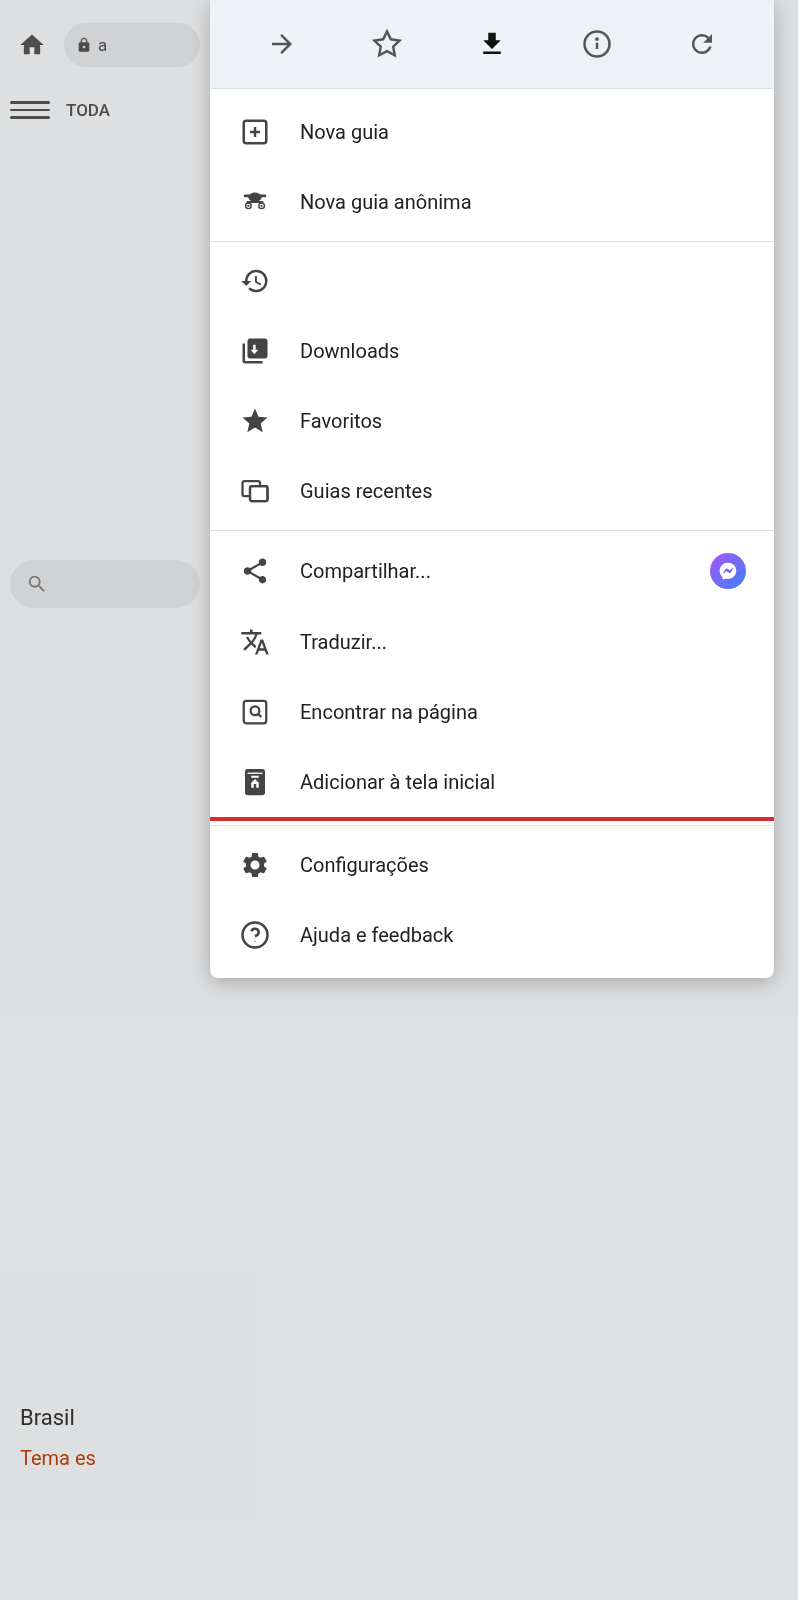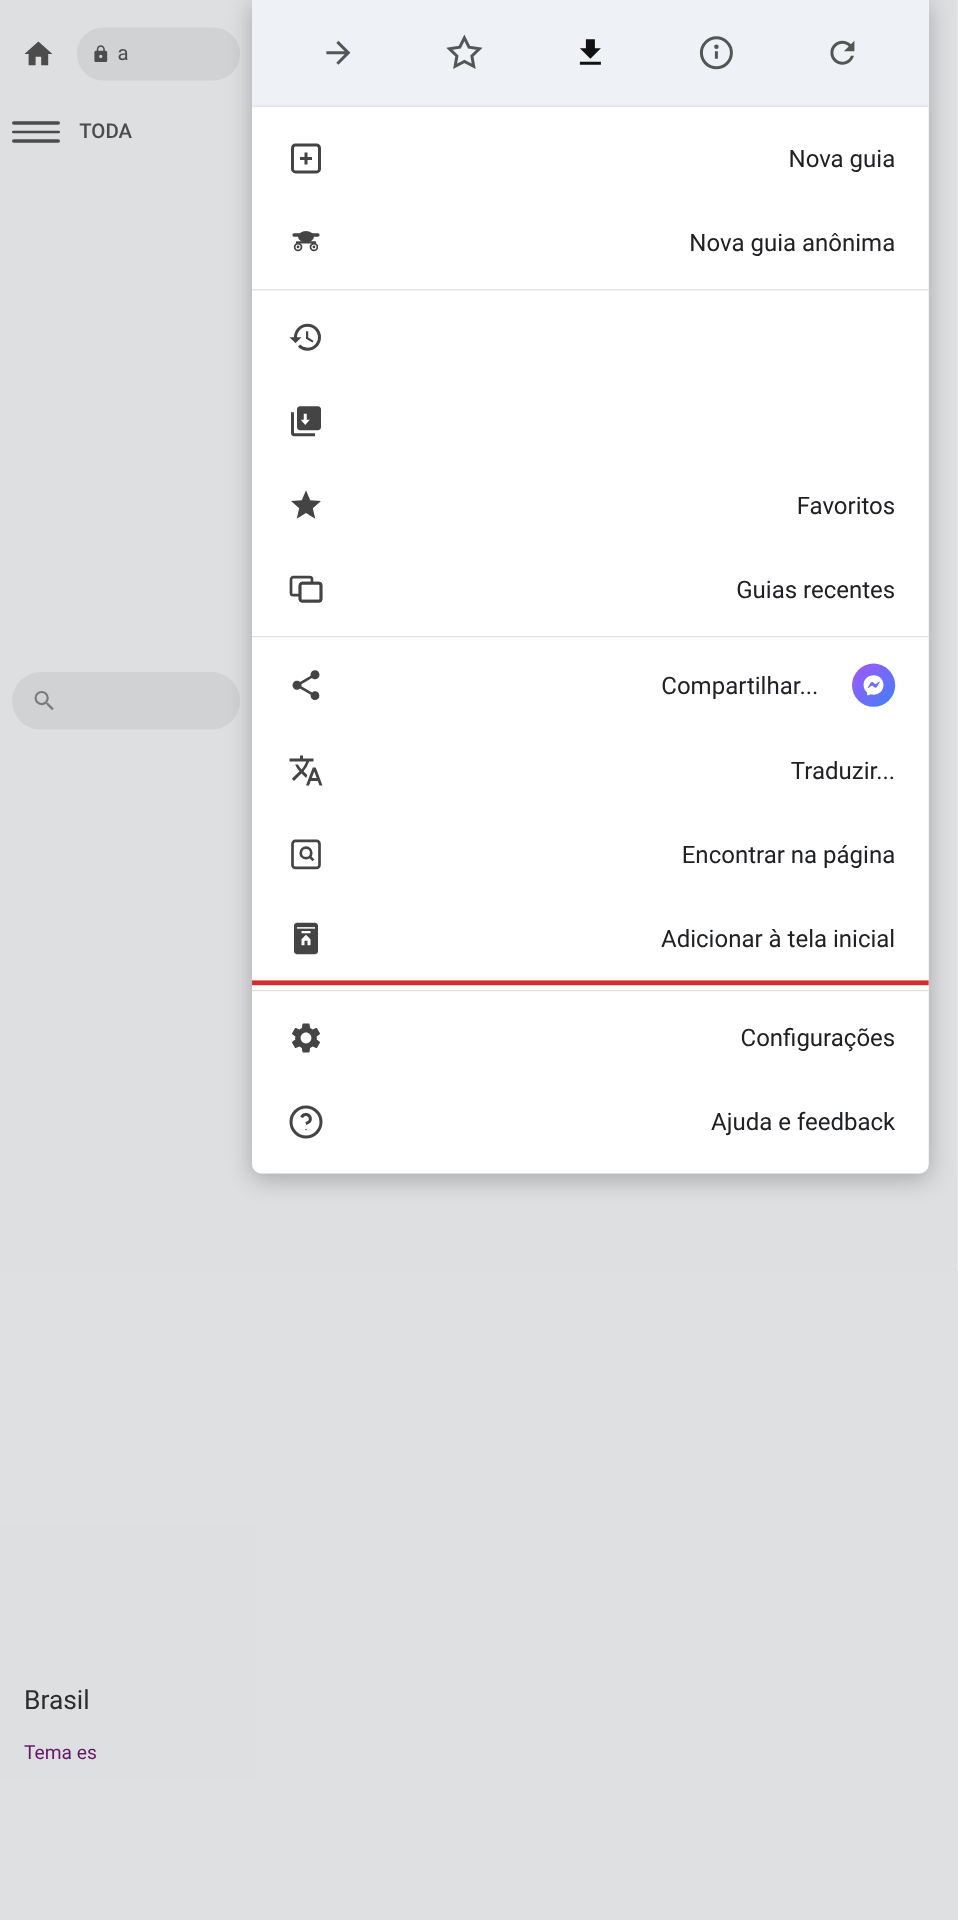--- a/index.html
+++ b/index.html
@@ -59,42 +59,41 @@
       position: absolute;
       bottom: 170px; left: 20px;
       font-size: 22px;
       color: #333;
       text-align: center;
     }
 
     .tema-text {
       position: absolute;
       bottom: 130px; left: 20px;
-      font-size: 16px;
-      color: #701a75;
+      font-size: 20px;
+      color: #c2410c;
     }
 
     
     .dropdown-overlay {
       position: absolute;
       top: 0; left: 0;
       width: 798px; height: 1600px;
       background: rgba(0,0,0,0.1);
     }
 
     .dropdown-menu {
       position: absolute;
       top: 0;
       left: 210px;
       width: 564px;
       background: #fff;
       border-radius: 0 0 8px 8px;
       box-shadow: 0 4px 20px rgba(0,0,0,0.25);
       overflow: hidden;
-      text-align: right;
     }
 
     
     .toolbar-row {
       display: flex;
       align-items: center;
       justify-content: space-around;
       padding: 18px 20px;
       background: #eef1f5;
       border-bottom: 1px solid #e0e0e0;
@@ -274,20 +273,21 @@
         </svg>
       </div>
     </div>
 
     <div class="menu-item">
       <div class="menu-item-icon">
         <svg width="30" height="30" viewBox="0 0 24 24" fill="#444">
           <path d="M20 2H8c-1.1 0-2 .9-2 2v12c0 1.1.9 2 2 2h12c1.1 0 2-.9 2-2V4c0-1.1-.9-2-2-2zm-8.5 12.5l-3-3.5h2V7h2v4h2l-3 3.5zM4 6H2v14c0 1.1.9 2 2 2h14v-2H4V6z"></path>
         </svg>
       </div>
+      <span class="menu-item-label">Downloads</span>
     </div>
 
     <div class="menu-item">
       <div class="menu-item-icon">
         <svg width="30" height="30" viewBox="0 0 24 24" fill="#444">
           <path d="M12 17.27L18.18 21l-1.64-7.03L22 9.24l-7.19-.61L12 2 9.19 8.63 2 9.24l5.46 4.73L5.82 21z"></path>
         </svg>
       </div>
       <span class="menu-item-label">Favoritos</span>
     </div>

